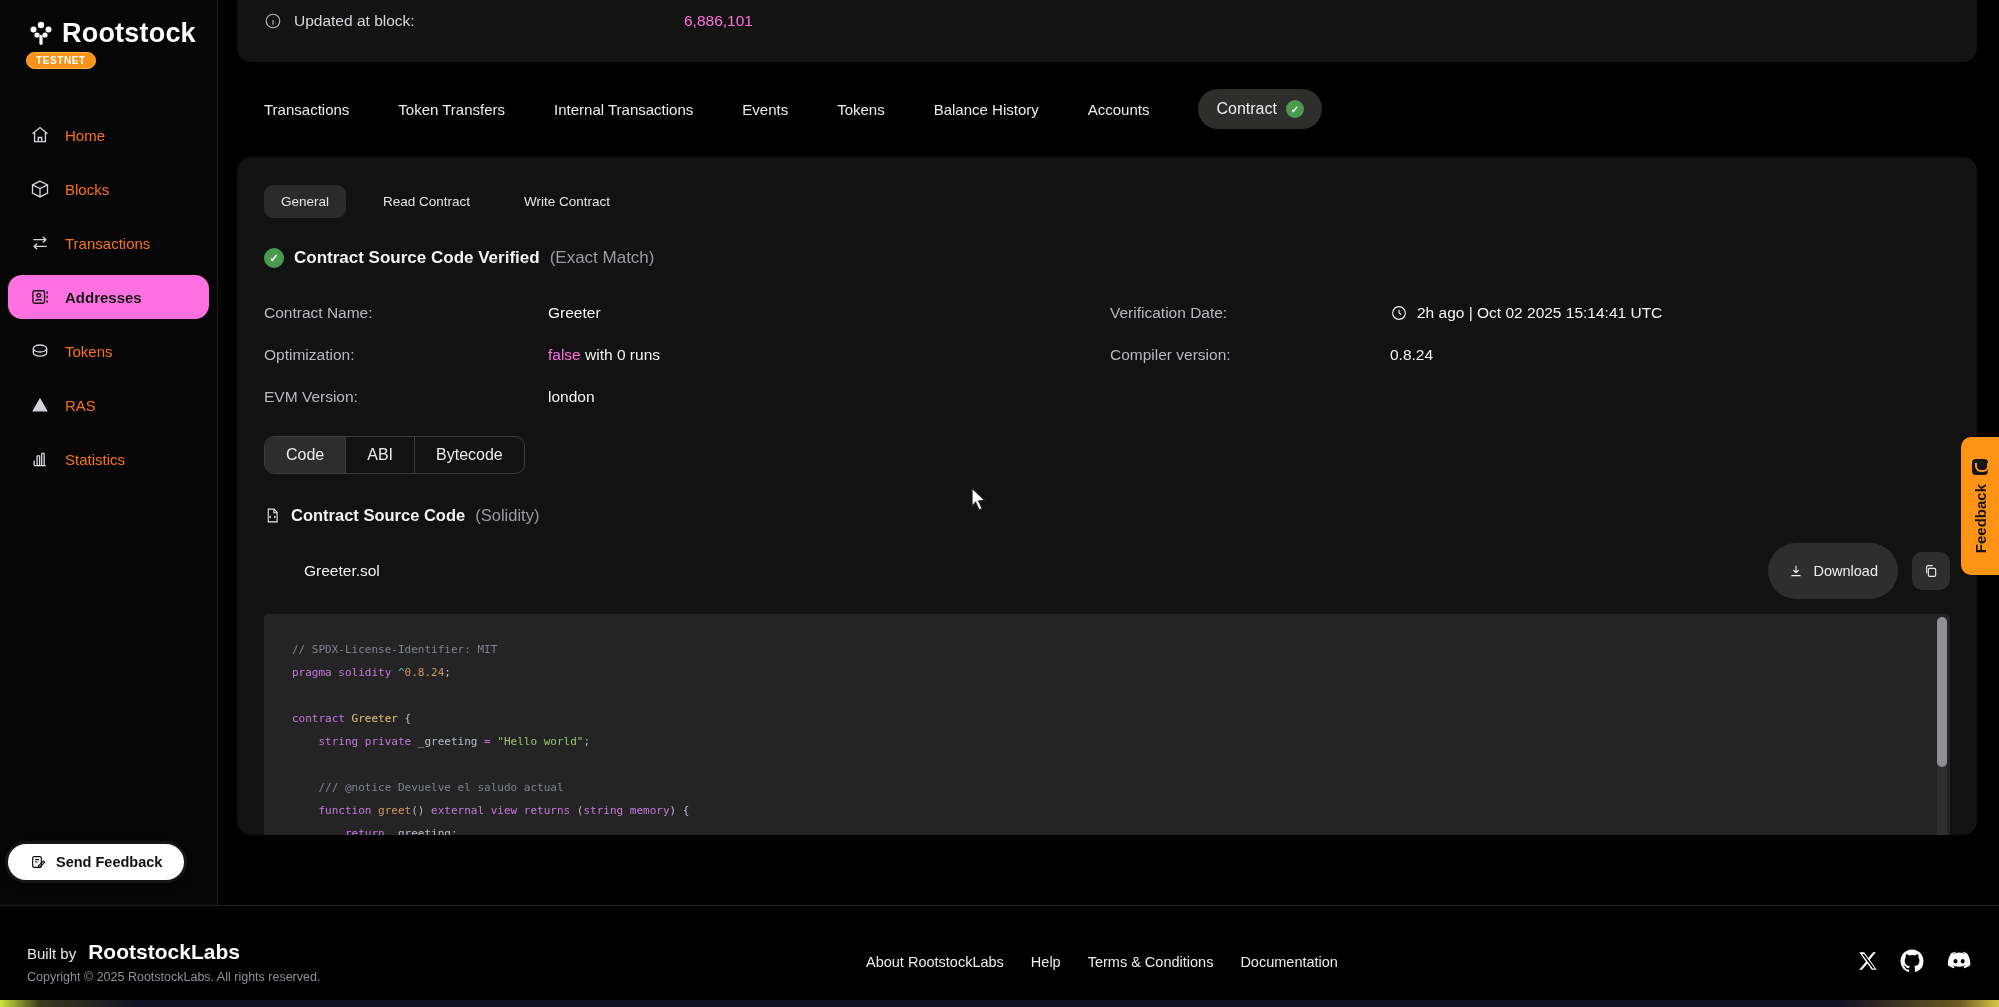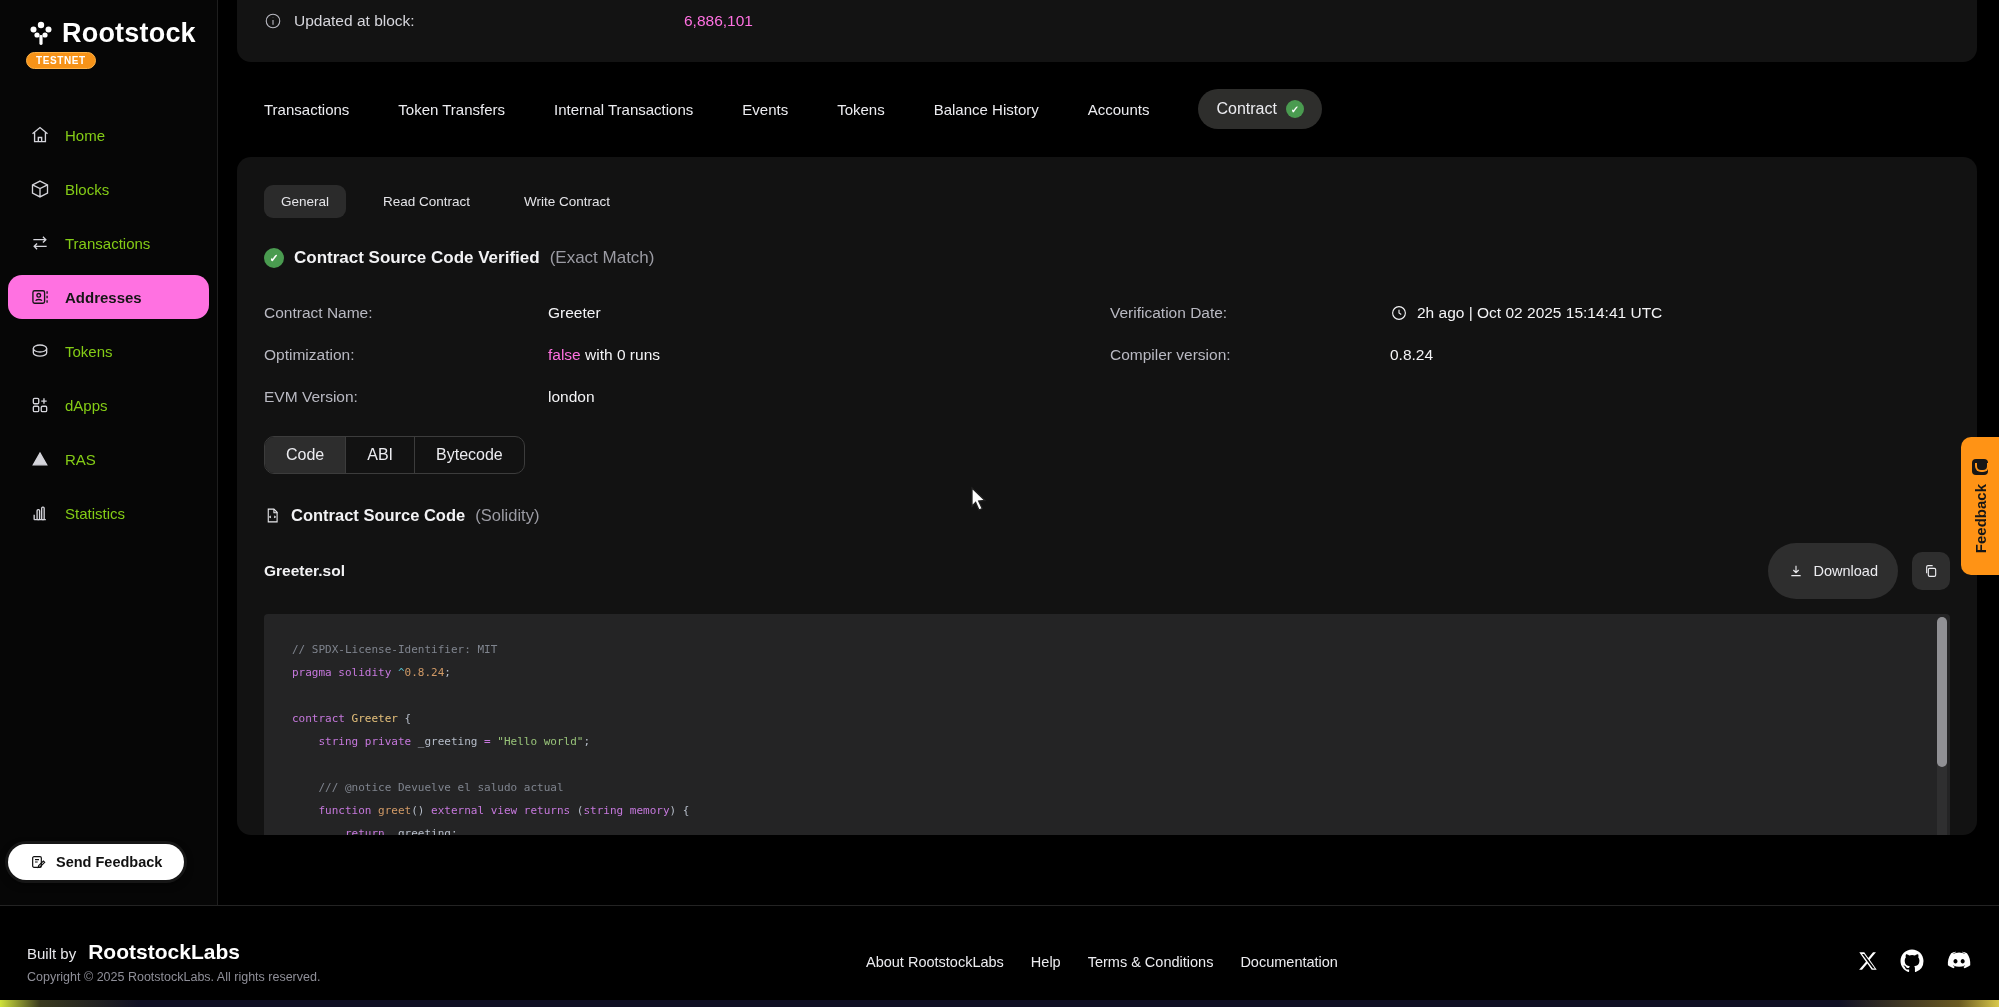--- a/index.html
+++ b/index.html
@@ -12,21 +12,21 @@
   .sidebar { position:absolute; left:0; top:0; width:218px; height:905px;
              background:#060606; border-right:1px solid #1e1e1e; }
   .logo-row { position:absolute; left:26px; top:18px; display:flex; align-items:center; gap:6px; }
   .logo-mark { width:30px; height:30px; }
   .logo-text { font-size:27px; font-weight:bold; color:#fff; letter-spacing:.2px; }
   .testnet-badge { position:absolute; left:26px; top:52px; background:#f79318; color:#fff;
              border:1px solid #ffb347; border-radius:9px; font-size:10px; font-weight:bold;
              letter-spacing:.6px; padding:2px 9px; }
   .nav { position:absolute; left:8px; top:113px; right:8px; }
   .nav-item { display:flex; align-items:center; gap:15px; height:44px; margin-bottom:10px;
-              padding-left:22px; border-radius:14px; font-size:15px; color:#84cc16; cursor:pointer; }
+              padding-left:22px; border-radius:14px; font-size:15px; color:#f97316; cursor:pointer; }
   .nav-item svg { width:20px; height:20px; stroke:#d4d4da; fill:none; stroke-width:1.6; flex:0 0 20px; }
   .nav-item.active { background:#ff71e1; color:#161616; font-weight:bold; }
   .nav-item.active svg { stroke:#161616; }
 
   .send-feedback { position:absolute; left:8px; top:844px; height:36px; background:#fff;
              border-radius:999px; display:flex; align-items:center; gap:10px; padding:0 22px;
              color:#111; font-size:14.5px; font-weight:bold; border:none; cursor:pointer;
              box-shadow:0 0 0 3px #161616, 0 3px 8px rgba(0,0,0,.7); }
   .send-feedback svg { width:16px; height:16px; stroke:#111; fill:none; stroke-width:1.8; }
 
@@ -72,21 +72,21 @@
           border-left:1px solid #3c3c3c; }
   .segment:first-child { border-left:none; }
   .segment.active { background:#2d2d2d; }
 
   .source-heading { margin-top:32px; display:flex; align-items:center; gap:10px; }
   .source-heading svg { width:17px; height:17px; stroke:#ececf0; fill:none; stroke-width:1.5; }
   .source-title { font-size:16.5px; font-weight:bold; color:#f2f2f4; }
   .source-lang { font-size:16.5px; color:#9b9ba3; }
 
   .file-row { margin-top:18px; display:flex; align-items:center; justify-content:space-between; }
-  .file-name { font-size:15.5px; font-weight:bold; color:#f2f2f4; }
+  .file-name { font-size:15.5px; font-weight:normal; color:#f2f2f4;margin-left:40px; }
   .file-actions { display:flex; align-items:center; gap:14px; }
   .download-btn { display:flex; align-items:center; gap:10px; background:#2e2e2e; border:none;
           border-radius:999px; height:56px; padding:0 20px; color:#ececf0; font-size:14.5px;
           font-family:"Liberation Sans",sans-serif; cursor:pointer; }
   .download-btn svg, .copy-btn svg { width:16px; height:16px; stroke:#ececf0; fill:none; stroke-width:1.7; }
   .copy-btn { width:38px; height:38px; border-radius:10px; background:#2e2e2e; border:none;
           display:flex; align-items:center; justify-content:center; cursor:pointer; }
 
   .code-block { margin-top:15px; height:238px; background:#242425; border-radius:4px;
           position:relative; overflow:hidden; padding:24px 40px 0 28px;
@@ -173,29 +173,20 @@
             <path d="M6.8 16.5c.7-2 6.7-2 7.4 0M20.5 5v3M20.5 10.5v3M20.5 16v3"></path>
           </svg>
         <span>Addresses</span>
       </div>
       <div class="nav-item">
         <svg viewBox="0 0 24 24">
             <ellipse cx="12" cy="9" rx="8" ry="4.2"></ellipse>
             <path d="M4 9v5c0 2.3 3.6 4.2 8 4.2s8-1.9 8-4.2V9"></path>
           </svg>
         <span>Tokens</span>
-      </div>
-      <div class="nav-item">
-        <svg viewBox="0 0 24 24">
-            <rect x="4" y="4" width="6.5" height="6.5" rx="1.5"></rect>
-            <rect x="4" y="13.5" width="6.5" height="6.5" rx="1.5"></rect>
-            <rect x="13.5" y="13.5" width="6.5" height="6.5" rx="1.5"></rect>
-            <path d="M16.75 4v6.5M13.5 7.25H20"></path>
-          </svg>
-        <span>dApps</span>
       </div>
       <div class="nav-item">
         <svg viewBox="0 0 24 24">
             <path d="M12 5 20 19H4z" fill="#d4d4da"></path>
           </svg>
         <span>RAS</span>
       </div>
       <div class="nav-item">
         <svg viewBox="0 0 24 24">
             <path d="M5 20v-6M5 20h14"></path>

